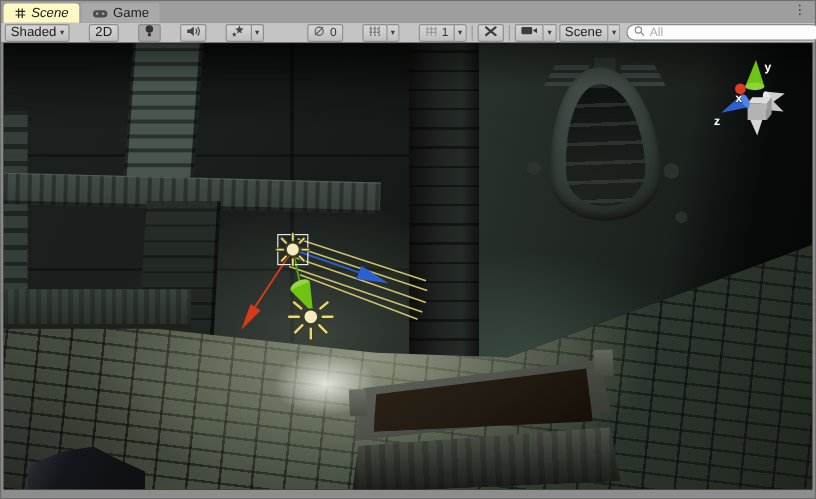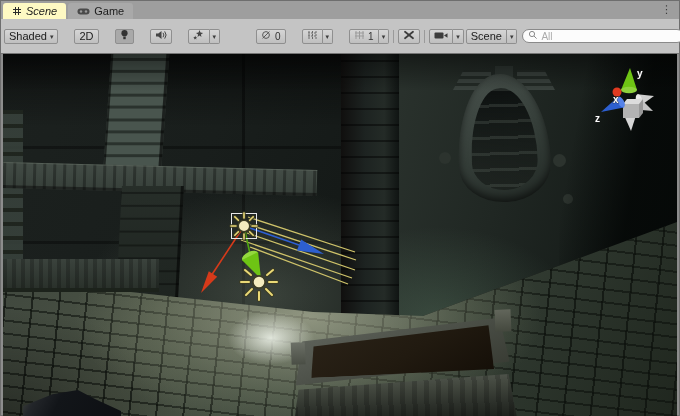--- a/index.html
+++ b/index.html
@@ -27,21 +27,21 @@
   .tab.active { background:#fef9c3;font-style:italic; }
   .tab.inactive { background:#a9a9a9; margin-left:2px; }
   .tab svg { display:block; }
   .window-menu {
     position:absolute; right:7px; top:1px; font-size:11px; color:#3c3c3c;
     line-height:14px;
   }
 
   
   .toolbar {
-    height:35px; background:#c4c4c4; display:flex; align-items:center;
+    height:17px; background:#c4c4c4; display:flex; align-items:center;
     padding:0 3px; gap:16px; font-size:11px; color:#202020;
     border-bottom:1px solid #757575;
   }
   .tb-btn {
     height:15px; border:1px solid #8f8f8f; border-radius:2px;
     background:linear-gradient(#d6d6d6,#bfbfbf);
     display:inline-flex; align-items:center; justify-content:center;
     padding:0 4px; gap:3px; white-space:nowrap;
   }
   .tb-btn.pressed { background:#a9a9a9; }

